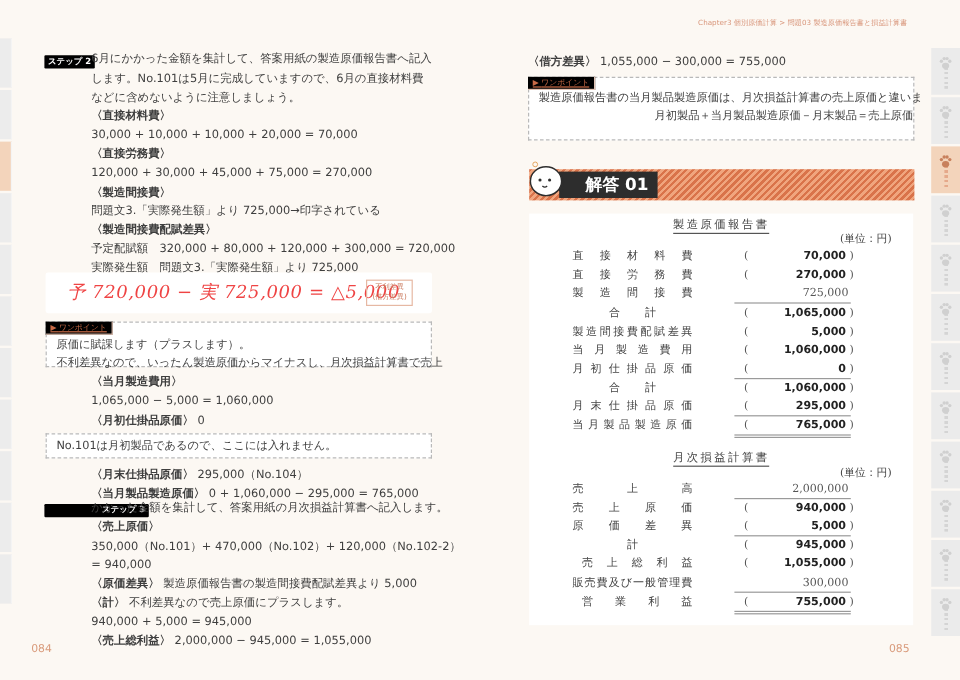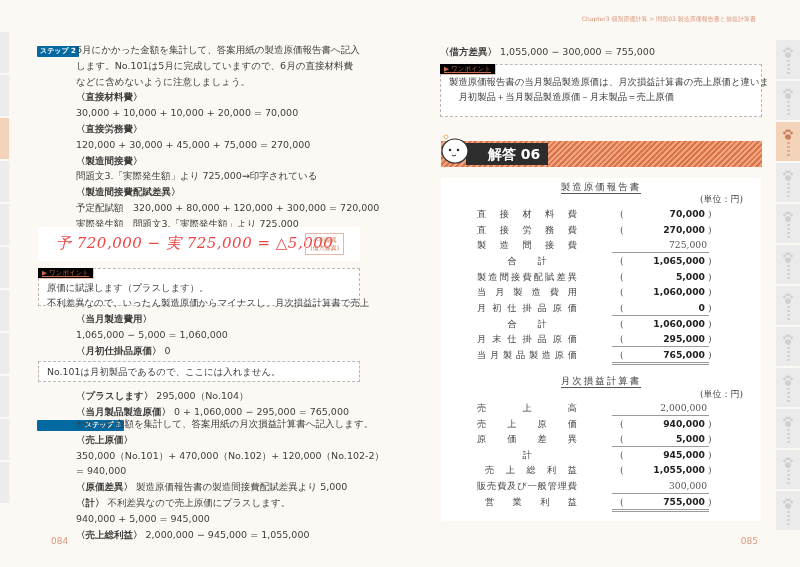--- a/index.html
+++ b/index.html
@@ -23,21 +23,21 @@
   .right-tab {
     height: 39px; margin-bottom: 2px; background: #ebebeb;
     display: flex; flex-direction: column; align-items: center; padding-top: 3px;
   }
   .right-tab.active { background: #f3d4bb; }
   .paw { width: 12px; height: 11px; position: relative; margin-bottom: 2px; }
   .paw svg { width: 12px; height: 11px; }
   .tab-text { width: 3px; height: 18px; background: repeating-linear-gradient(#d4d4d4 0 2px, transparent 2px 4px); }
   .right-tab.active .tab-text { background: repeating-linear-gradient(#e5a98a 0 2px, transparent 2px 4px); }
   .step-badge {
-    position: absolute; left: 37px; background: #0369a1; color: #fff;
+    position: absolute; left: 37px; background: #000000; color: #fff;
     font-size: 7px; font-weight: bold; padding: 1px 3px; border-radius: 1px; line-height: 9px; text-align: right;
   }
   .body-text { position: absolute; left: 76px; font-size: 9.5px; line-height: 15.8px; color: #3e3e3e; white-space: nowrap; }
   .body-text .h { font-weight: bold; }
 
   .handwritten {
     position: absolute; left: 38px; top: 227px; width: 322px; height: 34px;
     background: #fff; border-radius: 2px;
   }
   .hw-text {
@@ -156,37 +156,37 @@
       <div class="h">〈当月製造費用〉</div>
       <div>1,065,000 − 5,000 = 1,060,000</div>
       <div><span class="h">〈月初仕掛品原価〉</span><span> 0</span></div>
     </div>
 
     <div class="point-box" style="left:38px; top:361px; width:322px; height:21px;">
       <div class="point-content" style="padding-top:2px;">No.101は月初製品であるので、ここには入れません。</div>
     </div>
 
     <div class="body-text" style="top:388px;">
-      <div><span class="h">〈プラスします〉</span><span> 295,000（No.104）</span></div>
+      <div><span class="h">〈月末仕掛品原価〉</span><span> 295,000（No.104）</span></div>
       <div><span class="h">〈当月製品製造原価〉</span><span> 0 + 1,060,000 − 295,000 = 765,000</span></div>
     </div>
 
     <span class="step-badge" style="top:420px;padding-left:48px;">ステップ 3</span>
     <div class="body-text" style="top:416px;">
       <div>かかった金額を集計して、答案用紙の月次損益計算書へ記入します。</div>
       <div class="h">〈売上原価〉</div>
       <div>350,000（No.101）+ 470,000（No.102）+ 120,000（No.102-2）</div>
       <div>= 940,000</div>
       <div><span class="h">〈原価差異〉</span><span> 製造原価報告書の製造間接費配賦差異より 5,000</span></div>
       <div><span class="h">〈計〉</span><span> 不利差異なので売上原価にプラスします。</span></div>
       <div>940,000 + 5,000 = 945,000</div>
       <div><span class="h">〈売上総利益〉</span><span> 2,000,000 − 945,000 = 1,055,000</span></div>
     </div>
 
-    <div class="page-number" style="left:51px;margin-top:48px;">084</div>
+    <div class="page-number" style="left:26px;margin-top:48px;">084</div>
   </div>
 
   <div class="page">
     <div class="breadcrumb">Chapter3 個別原価計算 &gt; 問題03 製造原価報告書と損益計算書</div>
 
     <div class="right-tabs">
       <div class="right-tab">
           <span class="paw"><svg viewBox="0 0 12 11">
               <circle cx="2.5" cy="4" r="1.4" fill="#d0d0d0"></circle>
               <circle cx="4.8" cy="1.8" r="1.4" fill="#d0d0d0"></circle>
@@ -307,31 +307,31 @@
           <span class="tab-text"></span>
         </div>
     </div>
 
     <div class="body-text" style="left:40px; top:44px;">
       <span class="h">〈借方差異〉</span><span> 1,055,000 − 300,000 = 755,000</span>
     </div>
 
     <div class="point-box" style="left:40px; top:64px; width:322px; height:53px;">
       <span class="point-label">▶ <span>ワンポイント</span></span>
-      <div class="point-content" style="padding-top:10px; line-height:14.5px;">
+      <div class="point-content" style="padding-top:10px; line-height:14.5px;text-align:right;">
         <div>製造原価報告書の当月製品製造原価は、月次損益計算書の売上原価と違いま</div>
         <div>　月初製品＋当月製品製造原価－月末製品＝売上原価</div>
       </div>
     </div>
 
     <div class="page-number" style="right:42px;">085</div>
   </div>
 
   <div class="answer-banner"></div>
-  <div class="answer-title">解答 06</div>
+  <div class="answer-title">解答 01</div>
   <div class="mascot">
     <svg viewBox="0 0 34 32" width="34" height="32">
       <path d="M26 10 Q33 18 28 28 L22 22 Z" fill="#2d2d2d"></path>
       <ellipse cx="15" cy="18" rx="13" ry="12" fill="#fff" stroke="#2d2d2d" stroke-width="1.2"></ellipse>
       <circle cx="10" cy="17" r="1.3" fill="#2d2d2d"></circle>
       <circle cx="18" cy="17" r="1.3" fill="#2d2d2d"></circle>
       <path d="M12 22 Q14 24 16 22" stroke="#2d2d2d" stroke-width="1" fill="none"></path>
       <circle cx="6" cy="4" r="2" fill="none" stroke="#e3a35b" stroke-width="0.8"></circle>
     </svg>
   </div>

